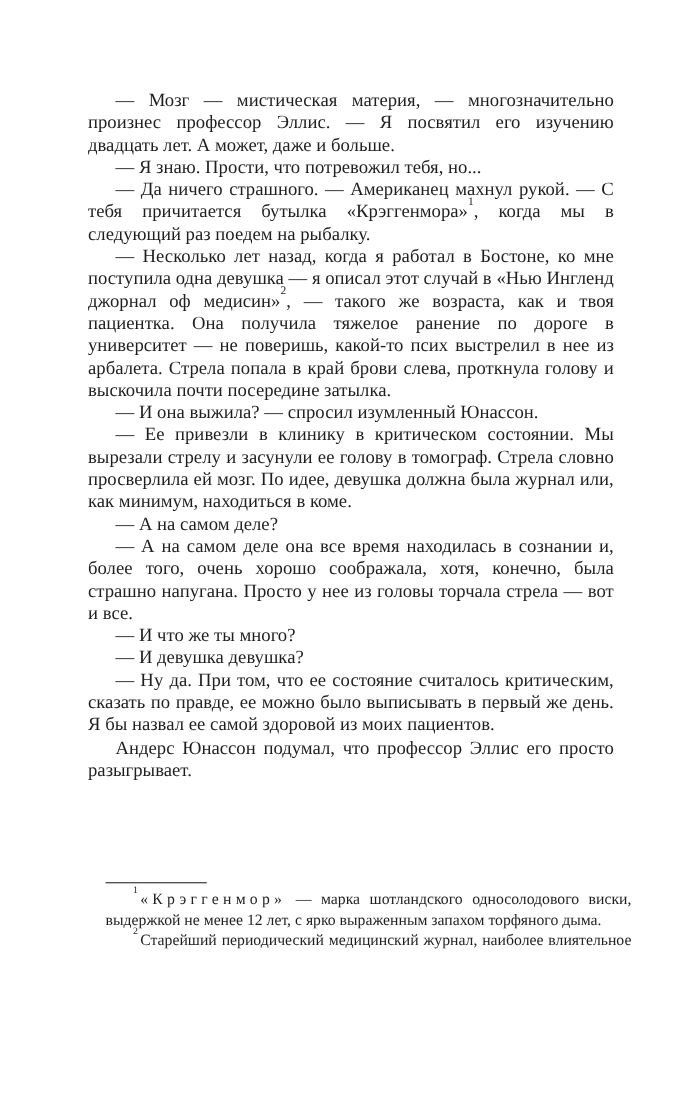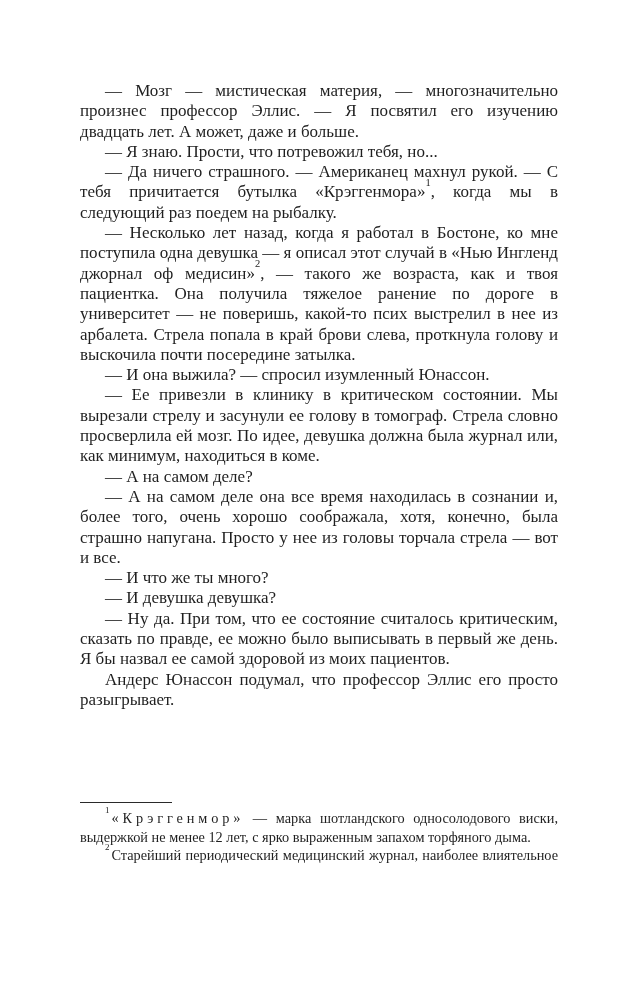--- a/index.html
+++ b/index.html
@@ -31,21 +31,21 @@
   }
   sup {
     font-size: 10.5px;
     line-height: 0;
     position: relative;
     top: -5px;
     letter-spacing: 0;
   }
   .footnotes-block {
     position: absolute;
-    left: 80px;
+    left: 96px;
     top: 802px;
     width: 478px;
   }
   .footnote-sep {
     width: 92px;
     height: 0;
     border-top: 1.5px solid #2a2a2a;
     margin-bottom: 6px;
   }
   .footnotes-list p {

